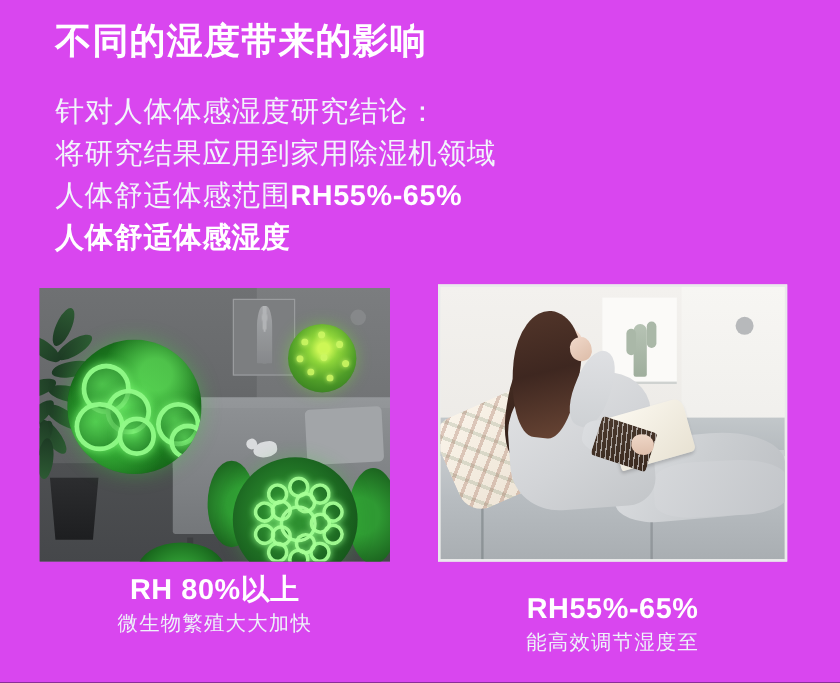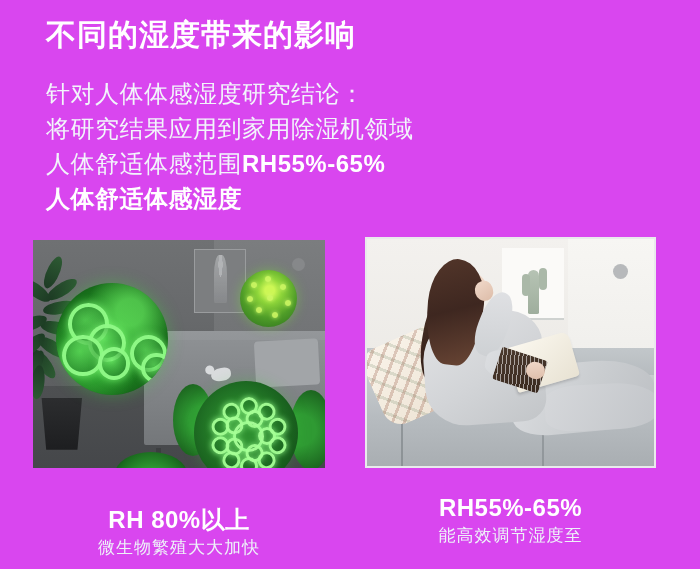--- a/index.html
+++ b/index.html
@@ -513,21 +513,21 @@
     border-radius: 3px;
     transform: rotate(18deg);
   }
 
   
   .caption {
     position: absolute;
     text-align: center;
     color: #ffffff;
   }
-  #caption-left  { left: 33px; top: 504px; width: 292px; text-align: center; }
+  #caption-left  { left: 33px; top: 476px; width: 292px; text-align: center; }
   #caption-right { left: 365px; top: 492px; width: 291px; }
   .cap-title {
     font-size: 24px;
     font-weight: 700;
     letter-spacing: 0.5px;
     line-height: 31px;
     white-space: nowrap;
   }
   .cap-sub {
     font-size: 17px;

